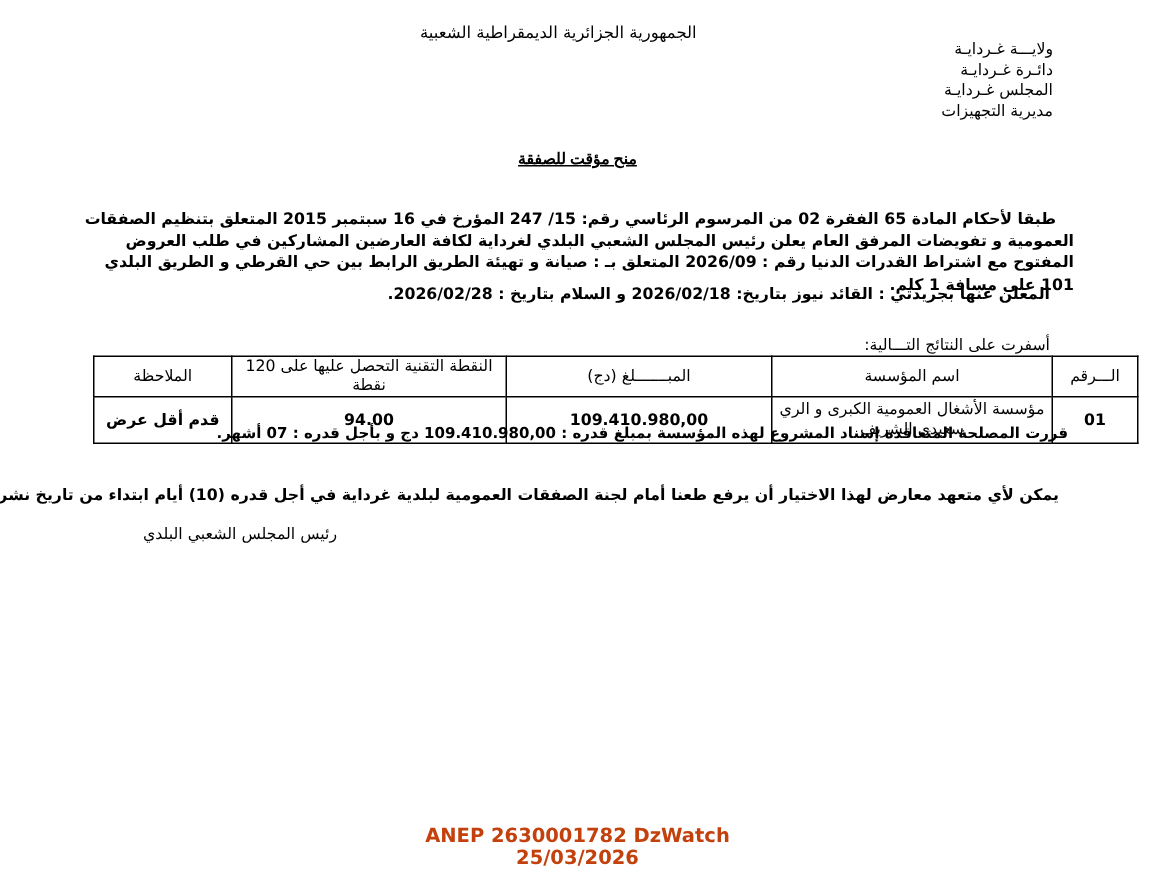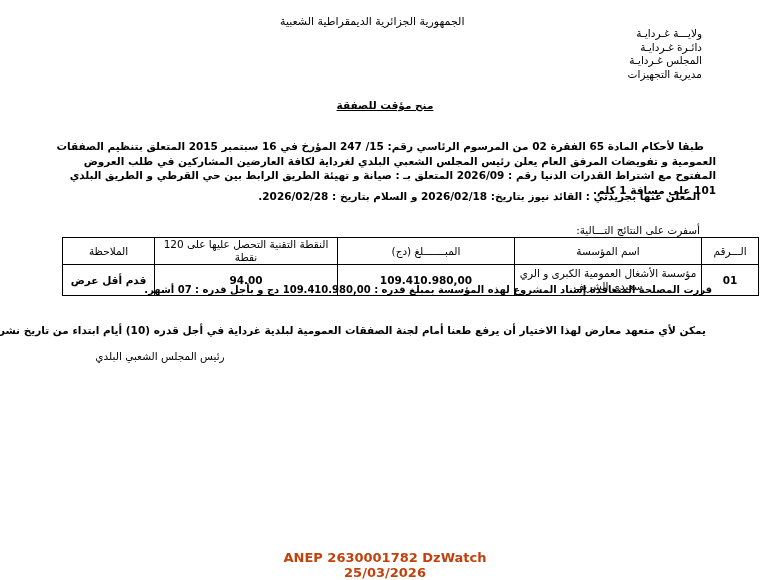--- a/index.html
+++ b/index.html
@@ -5,21 +5,21 @@
   html, body { margin: 0; padding: 0; background: #ffffff; }
   body { width: 768px; height: 580px; position: relative; overflow: hidden;
          font-family: "DejaVu Sans", "Liberation Sans", sans-serif; color: #000; }
   .abs { position: absolute; }
   .rtl { direction: rtl; unicode-bidi: embed; }
   .republic { left: 280px; top: 15px; width: 220px; text-align: left; font-size: 11px; }
   .admin { right: 66px; top: 27px; text-align: right; font-size: 10.5px; line-height: 13.5px; }
   .admin div { white-space: nowrap; }
   .title { left: 300px; top: 99px; width: 170px; text-align: center; font-size: 10.5px;
            font-weight: bold; }
-  .title span { text-decoration: underline; }
+  .title span { text-decoration: underline; font-family: Liberation Serif, serif; }
   .para { left: 54px; right: 52px; top: 139px; text-align: right; font-size: 10.5px;
           line-height: 14.5px; font-weight: bold; text-indent: 12px; }
   .announced { right: 68px; top: 190px; font-size: 10.5px; font-weight: bold; white-space: nowrap; }
   .results { right: 68px; top: 224px; font-size: 10.5px; white-space: nowrap; }
   table.res { position: absolute; left: 62px; top: 237px; width: 697px; border-collapse: collapse;
               font-size: 10.5px; }
   table.res th, table.res td { border: 1px solid #000; text-align: center; padding: 0 4px; }
   table.res th { font-weight: normal; height: 13px; line-height: 13px; }
   table.res td { height: 30px; font-weight: bold; line-height: 13px; }
   .decision { right: 56px; top: 284px; font-size: 10px; font-weight: bold; white-space: nowrap; }

